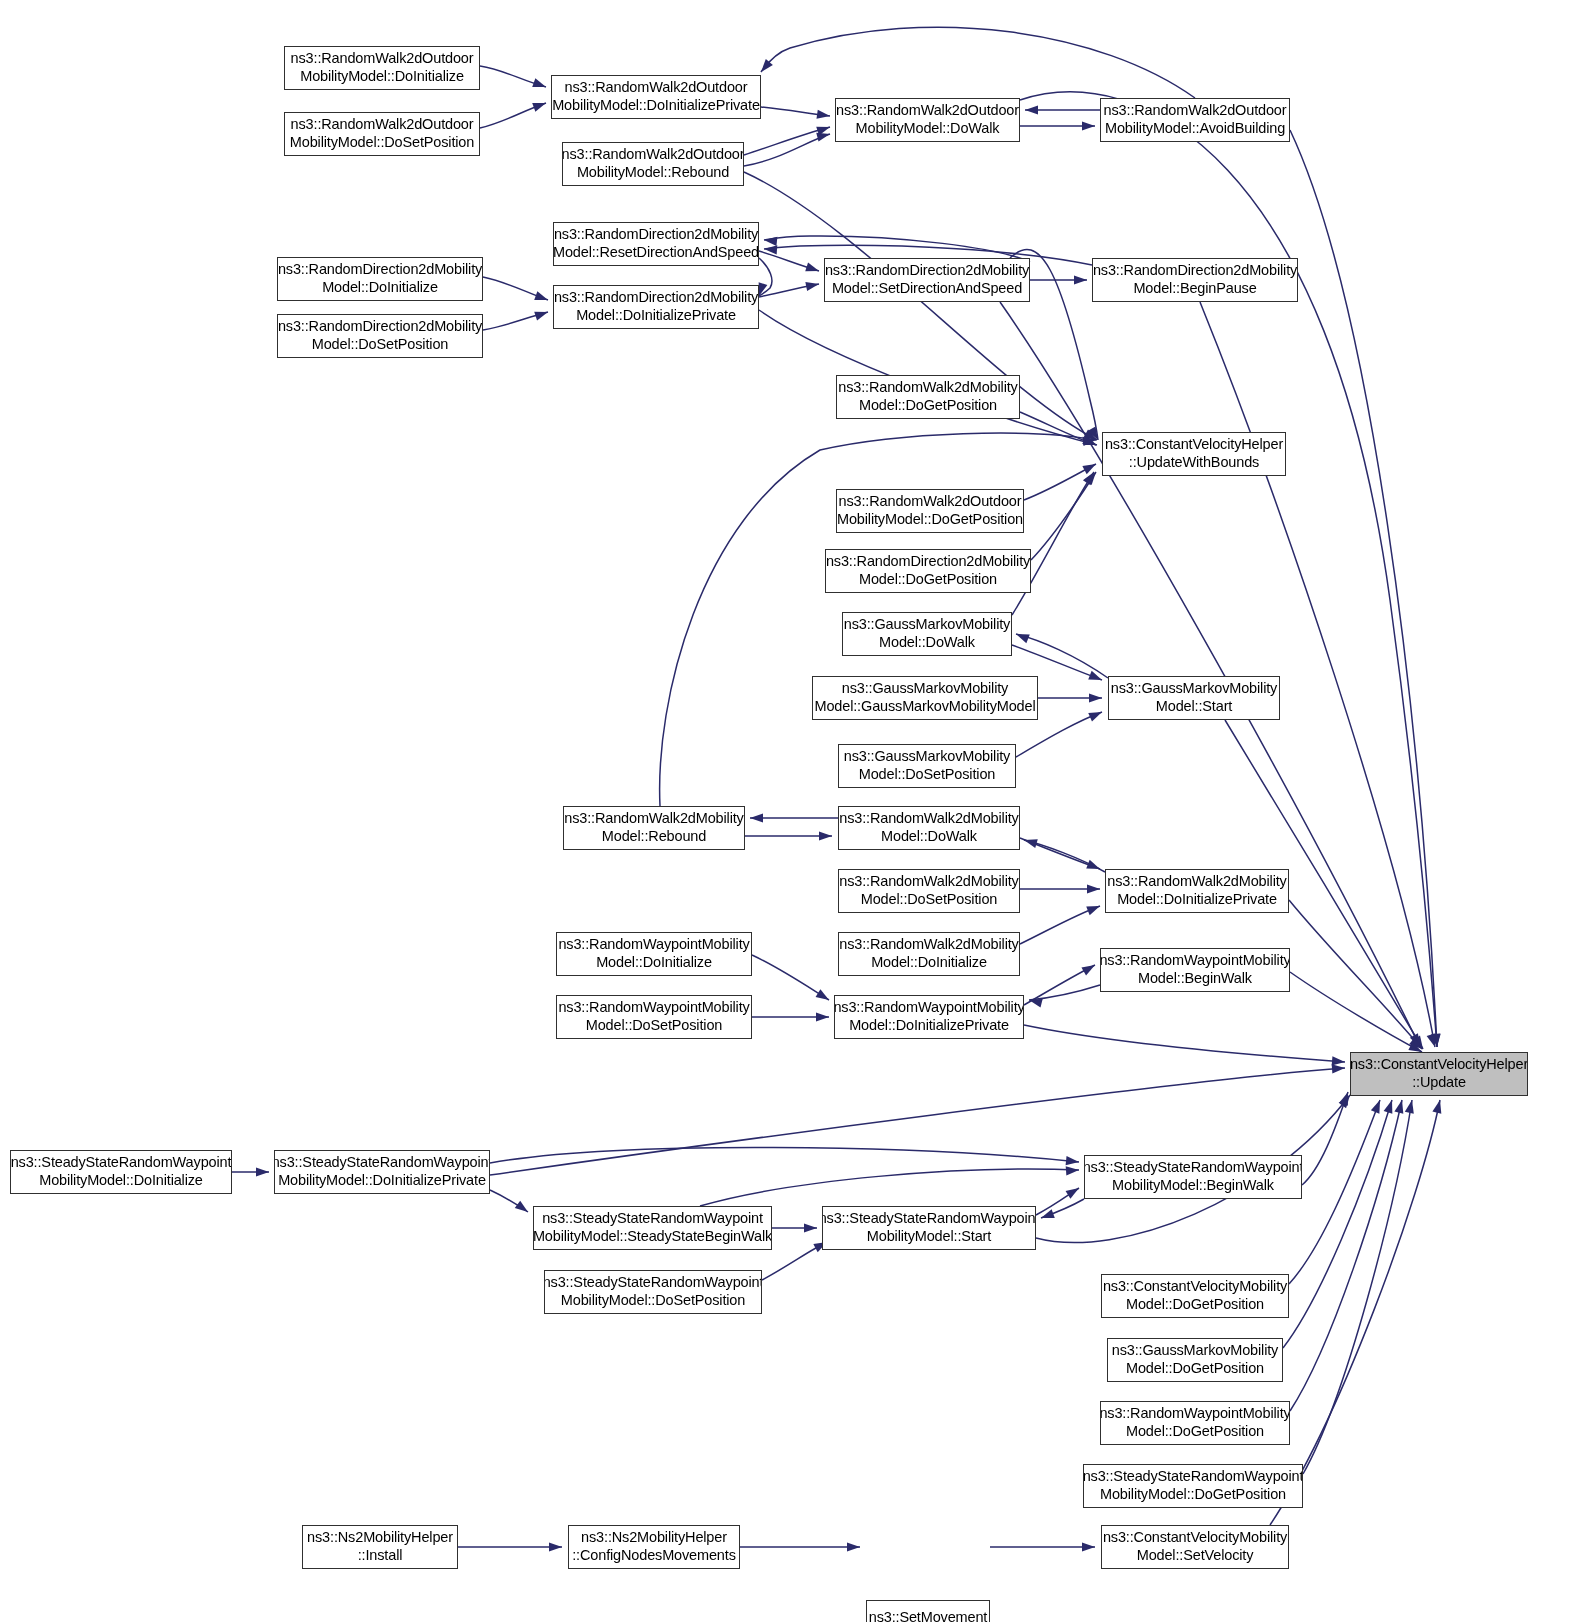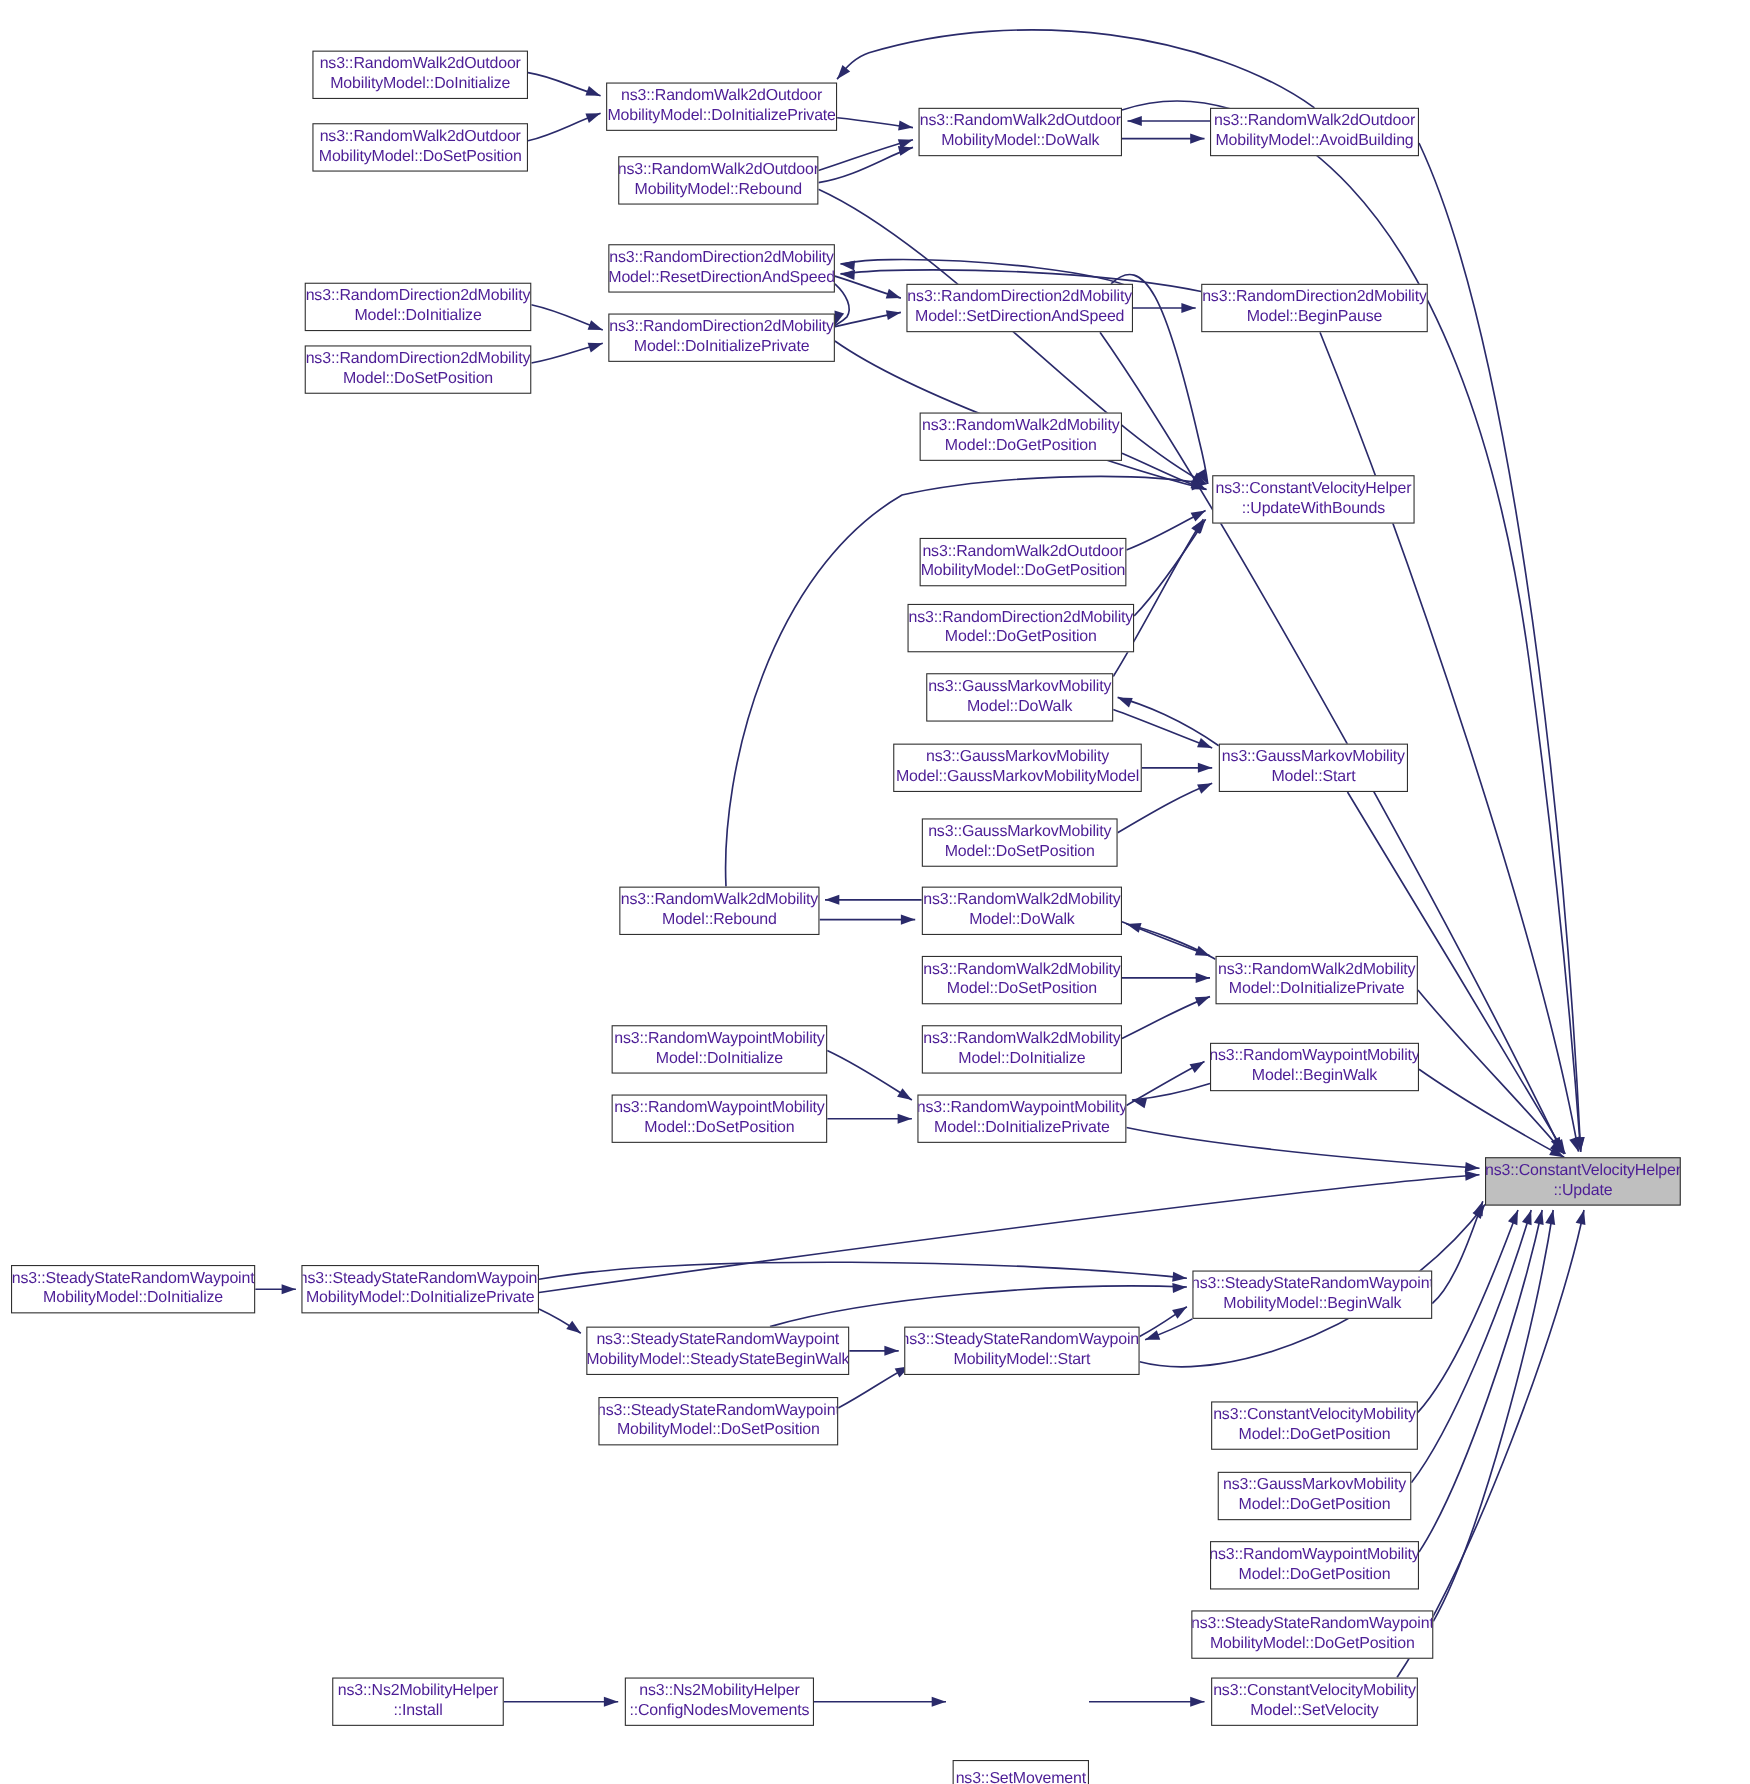--- a/index.html
+++ b/index.html
@@ -25,21 +25,21 @@
     box-sizing: border-box;
     border: 1px solid #303030;
     background: #ffffff;
     display: flex;
     align-items: center;
     justify-content: center;
     text-align: center;
     font-family: "Liberation Sans", sans-serif;
     font-size: 14.5px;
     line-height: 1.22;
-    color: #4c1d95;
+    color: #000000;
     letter-spacing: -0.15px;
     overflow: hidden;
     white-space: pre-line;
     padding: 0 15px;
   }
   .node-box.highlight {
     background: #bfbfbf;
   }
   .edge-path {
     fill: none;

